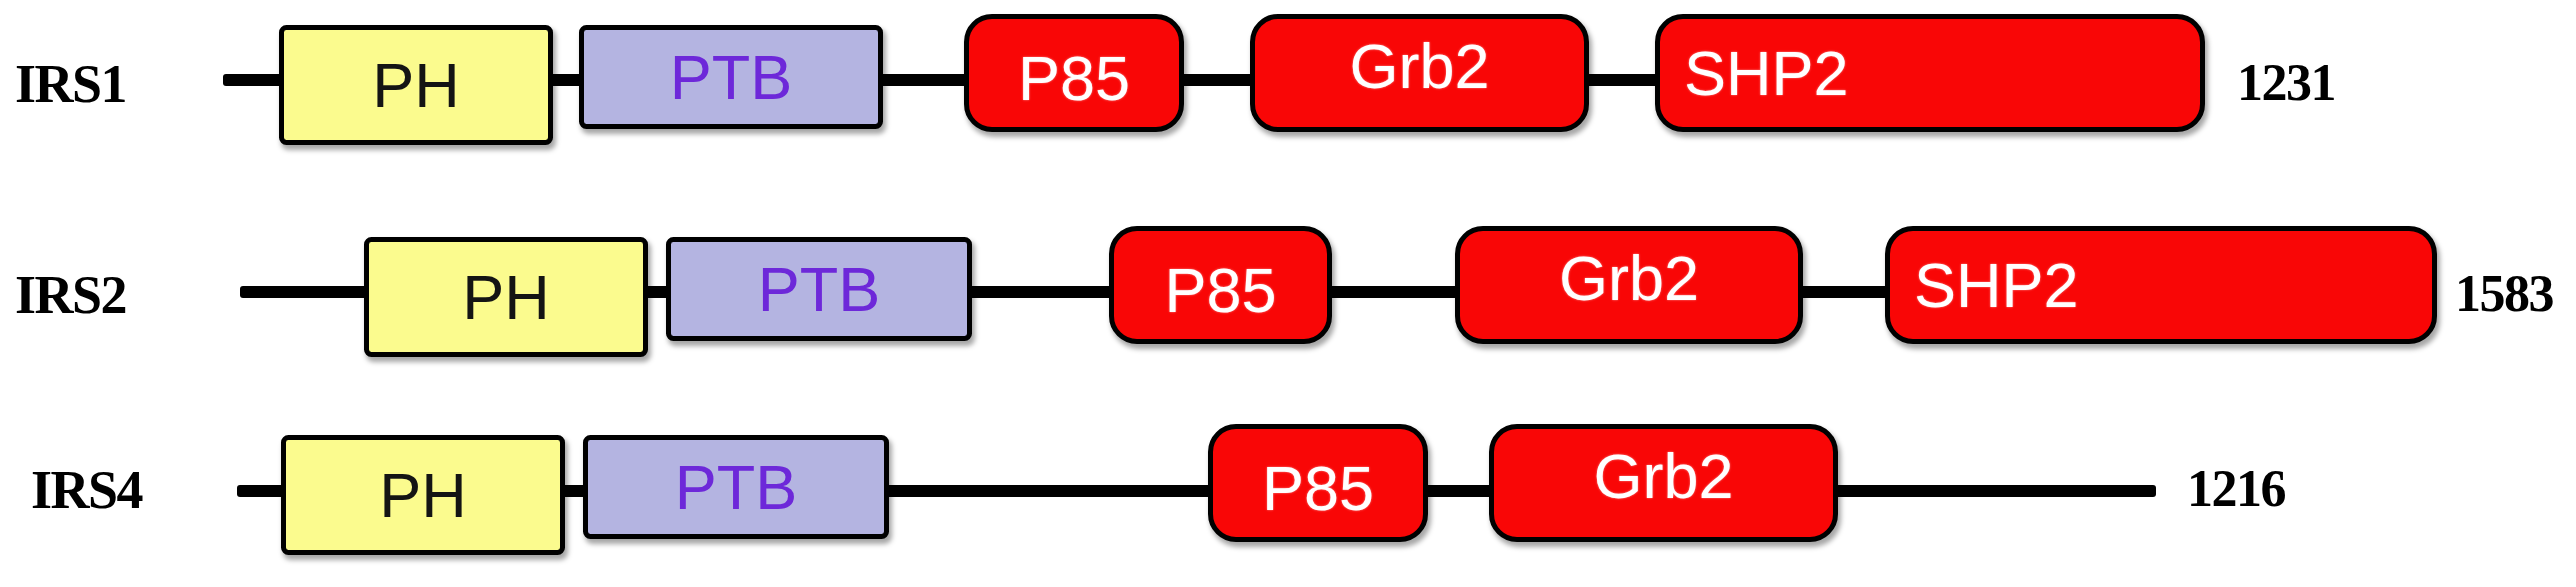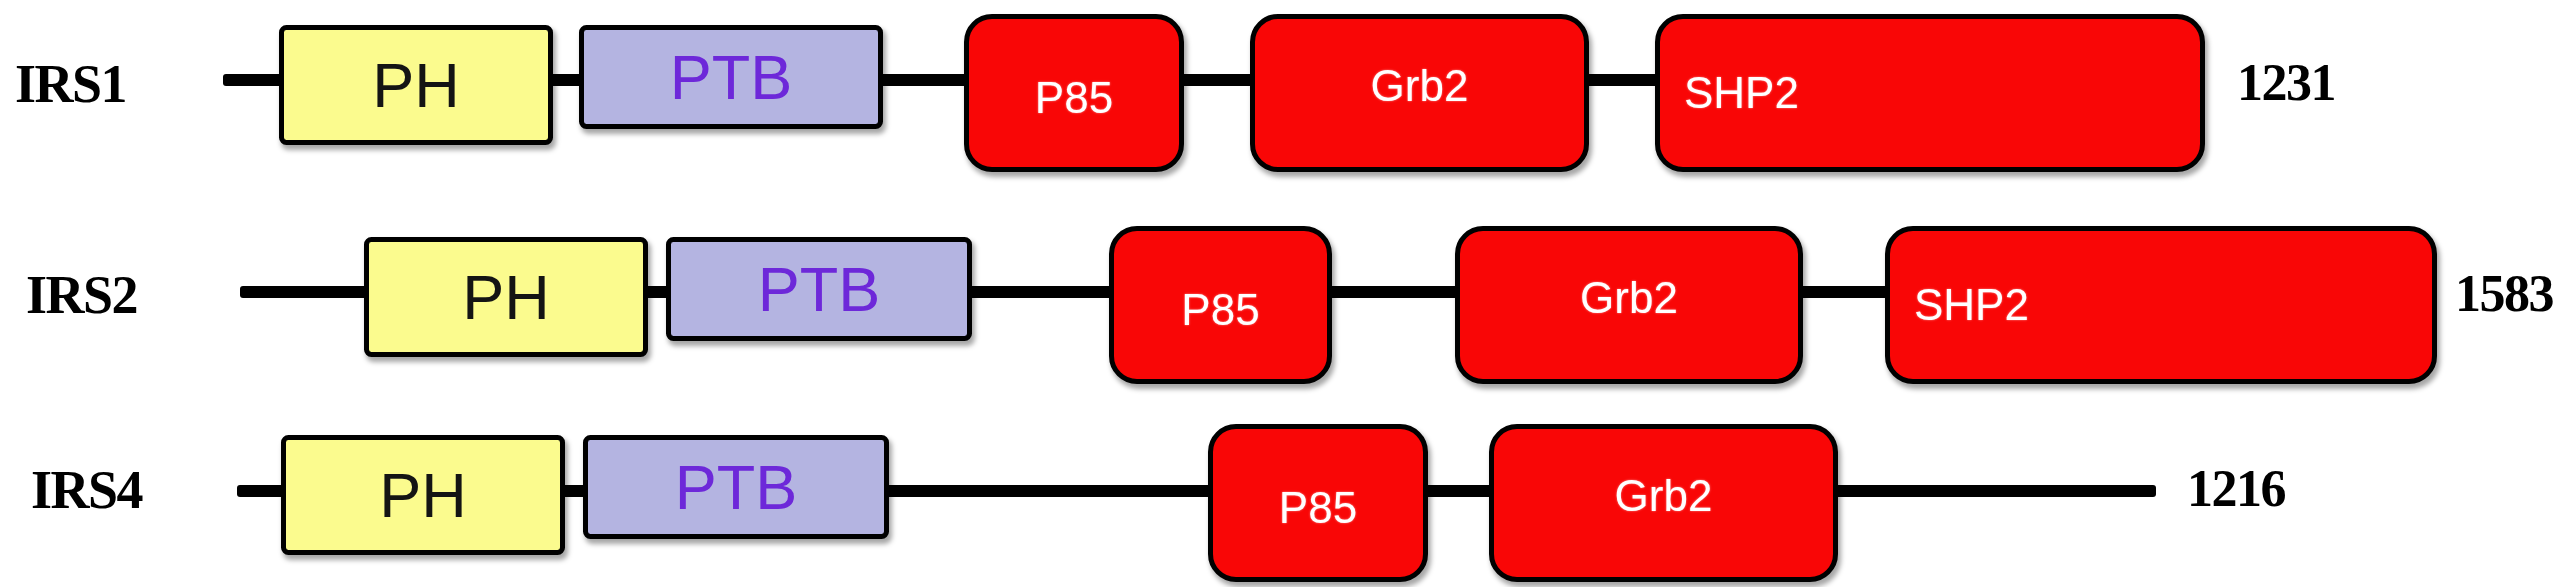--- a/index.html
+++ b/index.html
@@ -58,24 +58,24 @@
     color:#141414;
   }
   .domain.ptb{
     height:104px;
     background:var(--ptb-fill,#B4B4E1);
     border-radius:7.4px;
     font-size:63px;
     color:#6d28d9;
   }
   .domain.red{
-    height:158px;
+    height:118px;
     background:var(--interaction-fill,#F90606);
     border-radius:28px;
-    font-size:44px;
+    font-size:63px;
     color:var(--domain-text-light,#fff);
     text-shadow:0 0 2.2px rgba(255,255,255,0.55);
   }
   .domain.red .dlabel{padding-bottom:13.4px;}
   .domain.red.left-text{justify-content:flex-start;padding-left:24px;}
 </style>
 </head>
 <body>
 
 <div id="figure">
@@ -95,21 +95,21 @@
     <div class="domain red" style="left:1250px;top:14px;width:339px;">
         <span class="dlabel">Grb2</span>
       </div>
     <div class="domain red left-text" style="left:1655px;top:14px;width:550px;">
         <span class="dlabel" style="padding-bottom:0;">SHP2</span>
       </div>
     <div class="length-label" style="left:2237px;top:57px;">1231</div>
   </div>
 
   <div class="protein-row">
-    <div class="row-label" style="left:15px;top:268px;margin-left:11px;">IRS2</div>
+    <div class="row-label" style="left:15px;top:268px;">IRS2</div>
     <div class="backbone" style="left:240px;top:286px;width:2196px;"></div>
     <div class="domain ph" style="left:364px;top:237px;width:284px;">
         <span class="dlabel">PH</span>
       </div>
     <div class="domain ptb" style="left:666px;top:237px;width:306px;">
         <span class="dlabel">PTB</span>
       </div>
     <div class="domain red" style="left:1109px;top:226px;width:223px;">
         <span class="dlabel" style="padding-bottom:0;padding-top:10.4px;">P85</span>
       </div>

